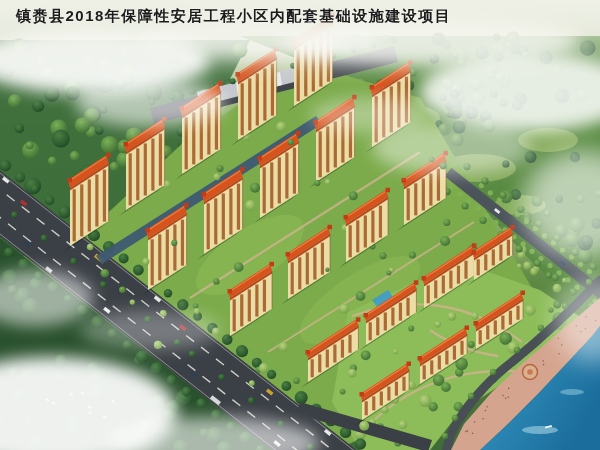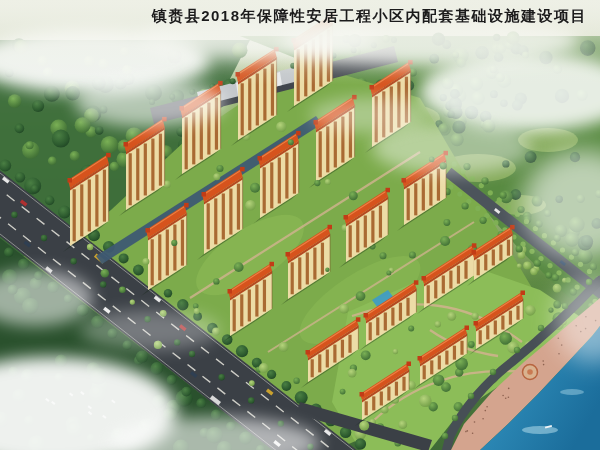--- a/index.html
+++ b/index.html
@@ -1,20 +1,20 @@
 <!DOCTYPE html>
 <html><head>
 <meta charset="utf-8">
 <style>
   html,body{margin:0;padding:0;background:#222;}
   #root{position:relative;width:600px;height:450px;overflow:hidden;
         font-family:"Liberation Sans","DejaVu Sans",sans-serif;}
   #root svg{position:absolute;left:0;top:0;display:block;}
   .title{position:absolute;top:0;left:0;right:0;height:34px;
-         text-align:right;padding:7px 13px 0 16px;box-sizing:border-box;
+         padding:7px 13px 0 16px;box-sizing:border-box;
          font-size:15px;font-weight:bold;letter-spacing:1.5px;color:#1b1b1b;
          text-shadow:0 0 2px rgba(255,255,255,.55);pointer-events:none;}
 </style>
 </head>
 <body>
 
 <div id="root">
   <svg id="canvas" width="600" height="450" viewBox="0 0 600 450">
     <defs>
       <linearGradient id="gBase" x1="0" y1="0" x2="0" y2="1">

